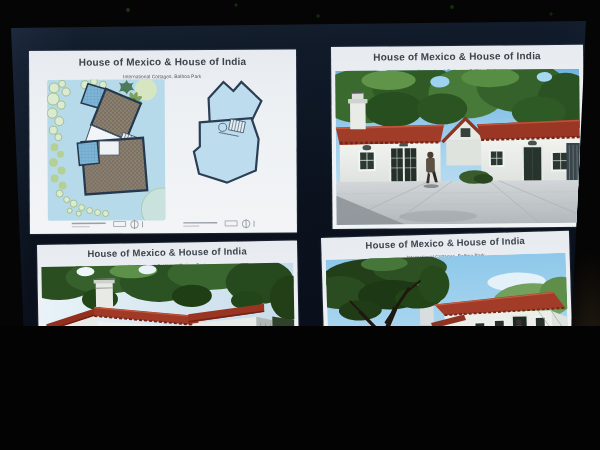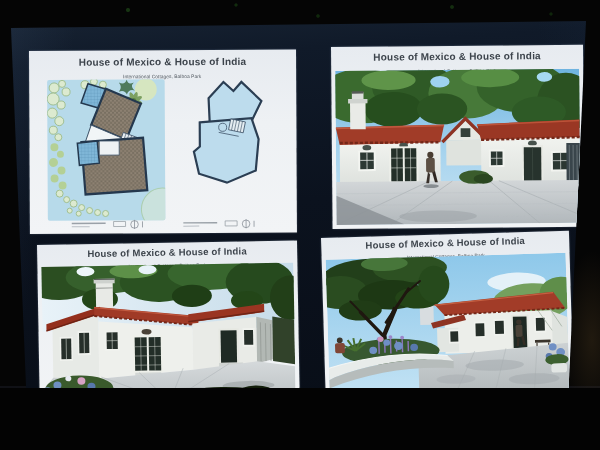--- a/index.html
+++ b/index.html
@@ -1,16 +1,16 @@
 <!DOCTYPE html>
 <html><head>
 <meta charset="utf-8">
 <style>
   html,body{margin:0;padding:0;background:#030303;}
-  .stage{position:relative;width:600px;height:388px;overflow:hidden;
+  .stage{position:relative;width:600px;height:326px;overflow:hidden;
          background:#050505;font-family:"Liberation Sans",sans-serif;}
   
   .bg-specks{position:absolute;inset:0;background-repeat:no-repeat;
     background-image:
       radial-gradient(circle at 128px 10px,#173512 0 1.5px,transparent 2.5px),
       radial-gradient(circle at 318px 16px,#10280c 0 1.3px,transparent 2.2px),
       radial-gradient(circle at 452px 7px,#142e0f 0 1.4px,transparent 2.3px),
       radial-gradient(circle at 551px 14px,#0f260b 0 1.2px,transparent 2px),
       radial-gradient(circle at 236px 5px,#122c0e 0 1.2px,transparent 2px);}
   

